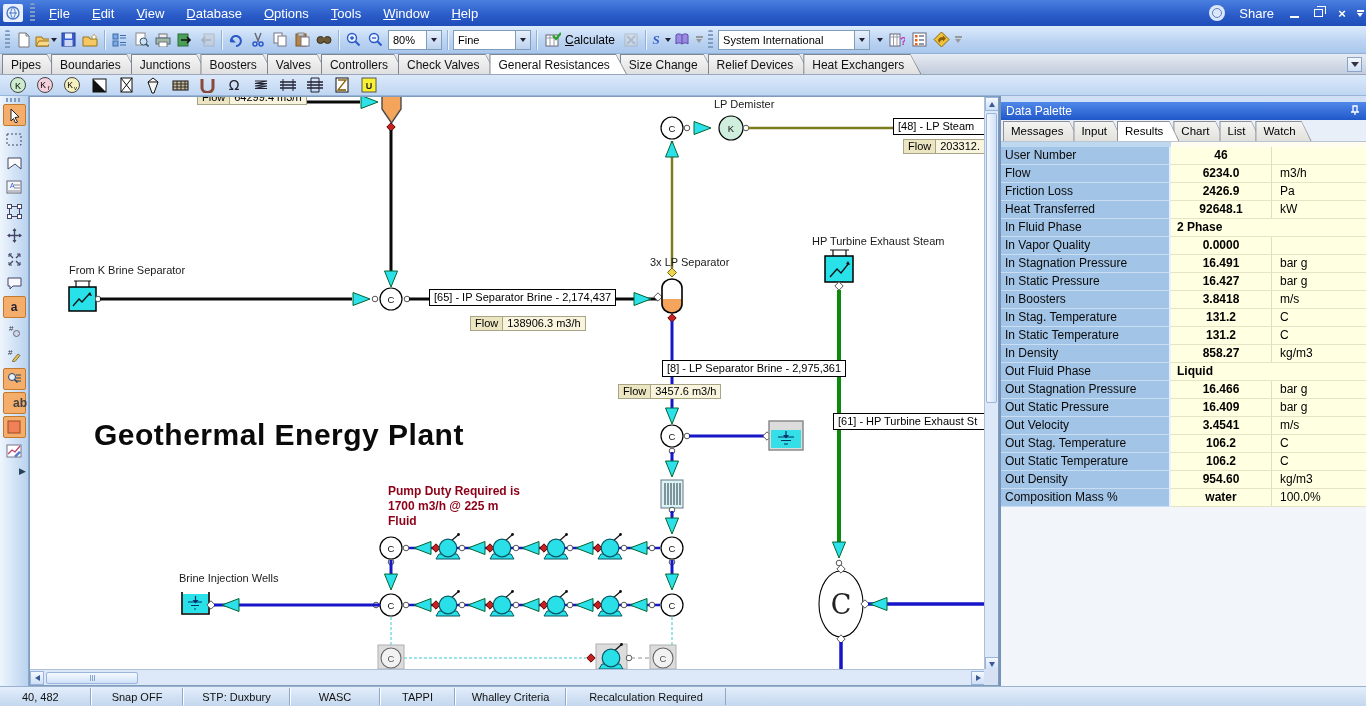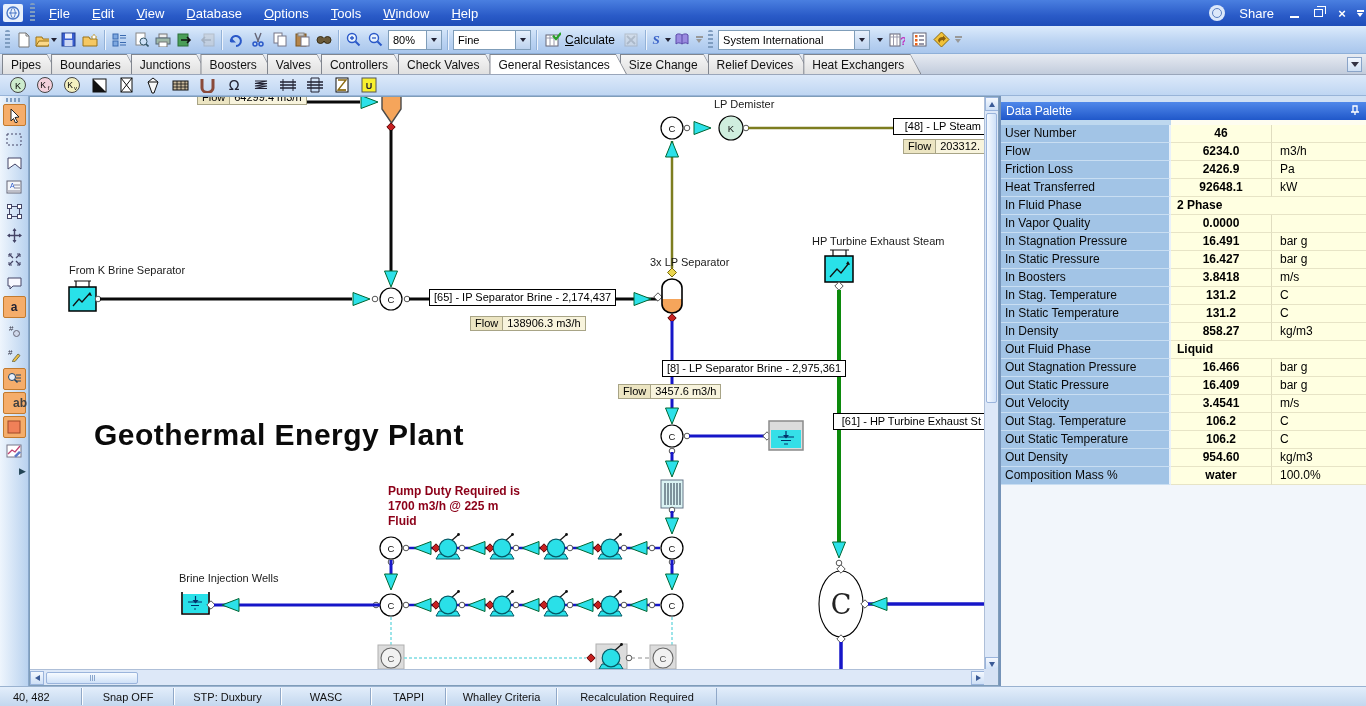--- a/index.html
+++ b/index.html
@@ -64,21 +64,21 @@
   .nlg{fill:#555;}
   .bigc{font-family:"DejaVu Serif",serif;font-size:27px;text-anchor:middle;fill:#222;}
 
   .pipe-label{position:absolute;background:#fff;border:1.6px solid #000;font-size:11px;padding:1px 4px;white-space:nowrap;color:#000;line-height:13px;}
   .flow-label{position:absolute;display:flex;font-size:11px;white-space:nowrap;line-height:13px;}
   .flow-label .fk{background:#ece5c2;border:1px solid #a8a486;padding:0 4px;}
   .flow-label .fv{background:#f8f4dd;border:1px solid #a8a486;border-left:none;padding:0 4px;}
   .cv-text{position:absolute;font-size:11px;color:#1a1a1a;white-space:nowrap;}
   .cv-title{position:absolute;font-size:30px;font-weight:bold;color:#0a0a0a;white-space:nowrap;letter-spacing:0.5px;}
   .cv-note{position:absolute;font-size:12px;font-weight:bold;color:#8c0018;line-height:15px;white-space:nowrap;}
-  .clip{overflow:hidden;text-align:right;}
+  .clip{overflow:hidden;}
 
   .vscroll{position:absolute;top:0;right:0;width:14px;height:574px;background:#dde8f8;border-left:1px solid #aebfd8;display:flex;flex-direction:column;}
   .hscroll{position:absolute;left:0;bottom:0;height:16px;width:955px;background:#dde8f8;border-top:1px solid #aebfd8;display:flex;align-items:center;}
   .corner{position:absolute;right:0;bottom:0;width:14px;height:16px;background:#d6e2f4;}
   .sbtn{width:14px;height:14px;background:linear-gradient(#f4f8fe,#cddff6);border:1px solid #9ab4dc;display:flex;align-items:center;justify-content:center;flex:0 0 auto;}
   .tri-u{width:0;height:0;border-left:3.5px solid transparent;border-right:3.5px solid transparent;border-bottom:5px solid #3a5a96;}
   .tri-d{width:0;height:0;border-left:3.5px solid transparent;border-right:3.5px solid transparent;border-top:5px solid #3a5a96;}
   .tri-l{width:0;height:0;border-top:3.5px solid transparent;border-bottom:3.5px solid transparent;border-right:5px solid #3a5a96;}
   .tri-r{width:0;height:0;border-top:3.5px solid transparent;border-bottom:3.5px solid transparent;border-left:5px solid #3a5a96;}
   .vthumb{margin:2px 1px;height:290px;background:linear-gradient(90deg,#f6faff,#cfe1f8);border:1px solid #9ab4dc;border-radius:2px;}
@@ -101,21 +101,21 @@
   .pal-gap .g2{flex:1;background:#fefdf0;}
   .prow{display:flex;height:18px;font-size:12px;line-height:17px;}
   .pl{width:170px;background:#a2c4e6;border-bottom:1px solid #c9def2;border-right:2px solid #e9f1fa;padding-left:4px;color:#0a0a0a;white-space:nowrap;overflow:hidden;}
   .pv{width:100px;background:#ffffe1;font-weight:bold;text-align:center;border-bottom:1px solid #e7e4c6;white-space:nowrap;}
   .pu{flex:1;background:#ffffe1;border-left:1px solid #e0ddc0;border-bottom:1px solid #e7e4c6;padding-left:8px;white-space:nowrap;}
   .prow.span .pv{flex:1;}
   .prow.left .pv{text-align:left;padding-left:6px;}
   .pal-rest{flex:1;background:#f2f6fb;}
 
   
-  .statusbar{height:20px;background:linear-gradient(#e3eefb,#c3d7ee);border-top:1px solid #9ab2d0;display:flex;align-items:center;font-size:11px;flex:0 0 auto;padding-left:8px;}
+  .statusbar{height:20px;background:linear-gradient(#e3eefb,#c3d7ee);border-top:1px solid #9ab2d0;display:flex;align-items:center;font-size:11px;flex:0 0 auto;padding-left:17px;}
   .spanel{height:17px;margin:0;border-left:1px solid #fdfeff;border-right:1px solid #90a8c8;display:flex;align-items:center;justify-content:center;color:#111;white-space:nowrap;}
   .spanel:first-child{justify-content:flex-start;padding-left:5px;border-left:none;}
   .spanel:nth-child(1){width:74px;}
   .spanel:nth-child(2){width:92px;}
   .spanel:nth-child(3){width:107px;}
   .spanel:nth-child(4){width:90px;}
   .spanel:nth-child(5){width:75px;}
   .spanel:nth-child(6){width:111px;}
   .spanel:nth-child(7){width:160px;}
 </style>
@@ -857,20 +857,47 @@
     </div>
 
     <div class="palette">
       <div class="pal-top"></div>
       <div class="pal-header">
         <span>Data Palette</span>
         <span class="pal-pin"><svg width="12" height="12">
               <path d="M2,8 h8 M4,8 V2 h4 V8 M6,8 v3" stroke="#fff" stroke-width="1.3" fill="none"></path>
             </svg></span>
       </div>
+      <div class="pal-tabs">
+
+          <div class="ptab">
+            <div class="ptab-in">Messages</div>
+          </div>
+
+          <div class="ptab">
+            <div class="ptab-in">Input</div>
+          </div>
+
+          <div class="ptab active">
+            <div class="ptab-in">Results</div>
+          </div>
+
+          <div class="ptab">
+            <div class="ptab-in">Chart</div>
+          </div>
+
+          <div class="ptab">
+            <div class="ptab-in">List</div>
+          </div>
+
+          <div class="ptab">
+            <div class="ptab-in">Watch</div>
+          </div>
+
+      </div>
       <div class="pal-gap">
           <div class="g1"></div>
           <div class="g2"></div>
         </div>
       <div class="pal-table">
 
           <div class="prow">
             <div class="pl">User Number</div>
             <div class="pv">46</div>
             <div class="pu"></div>

